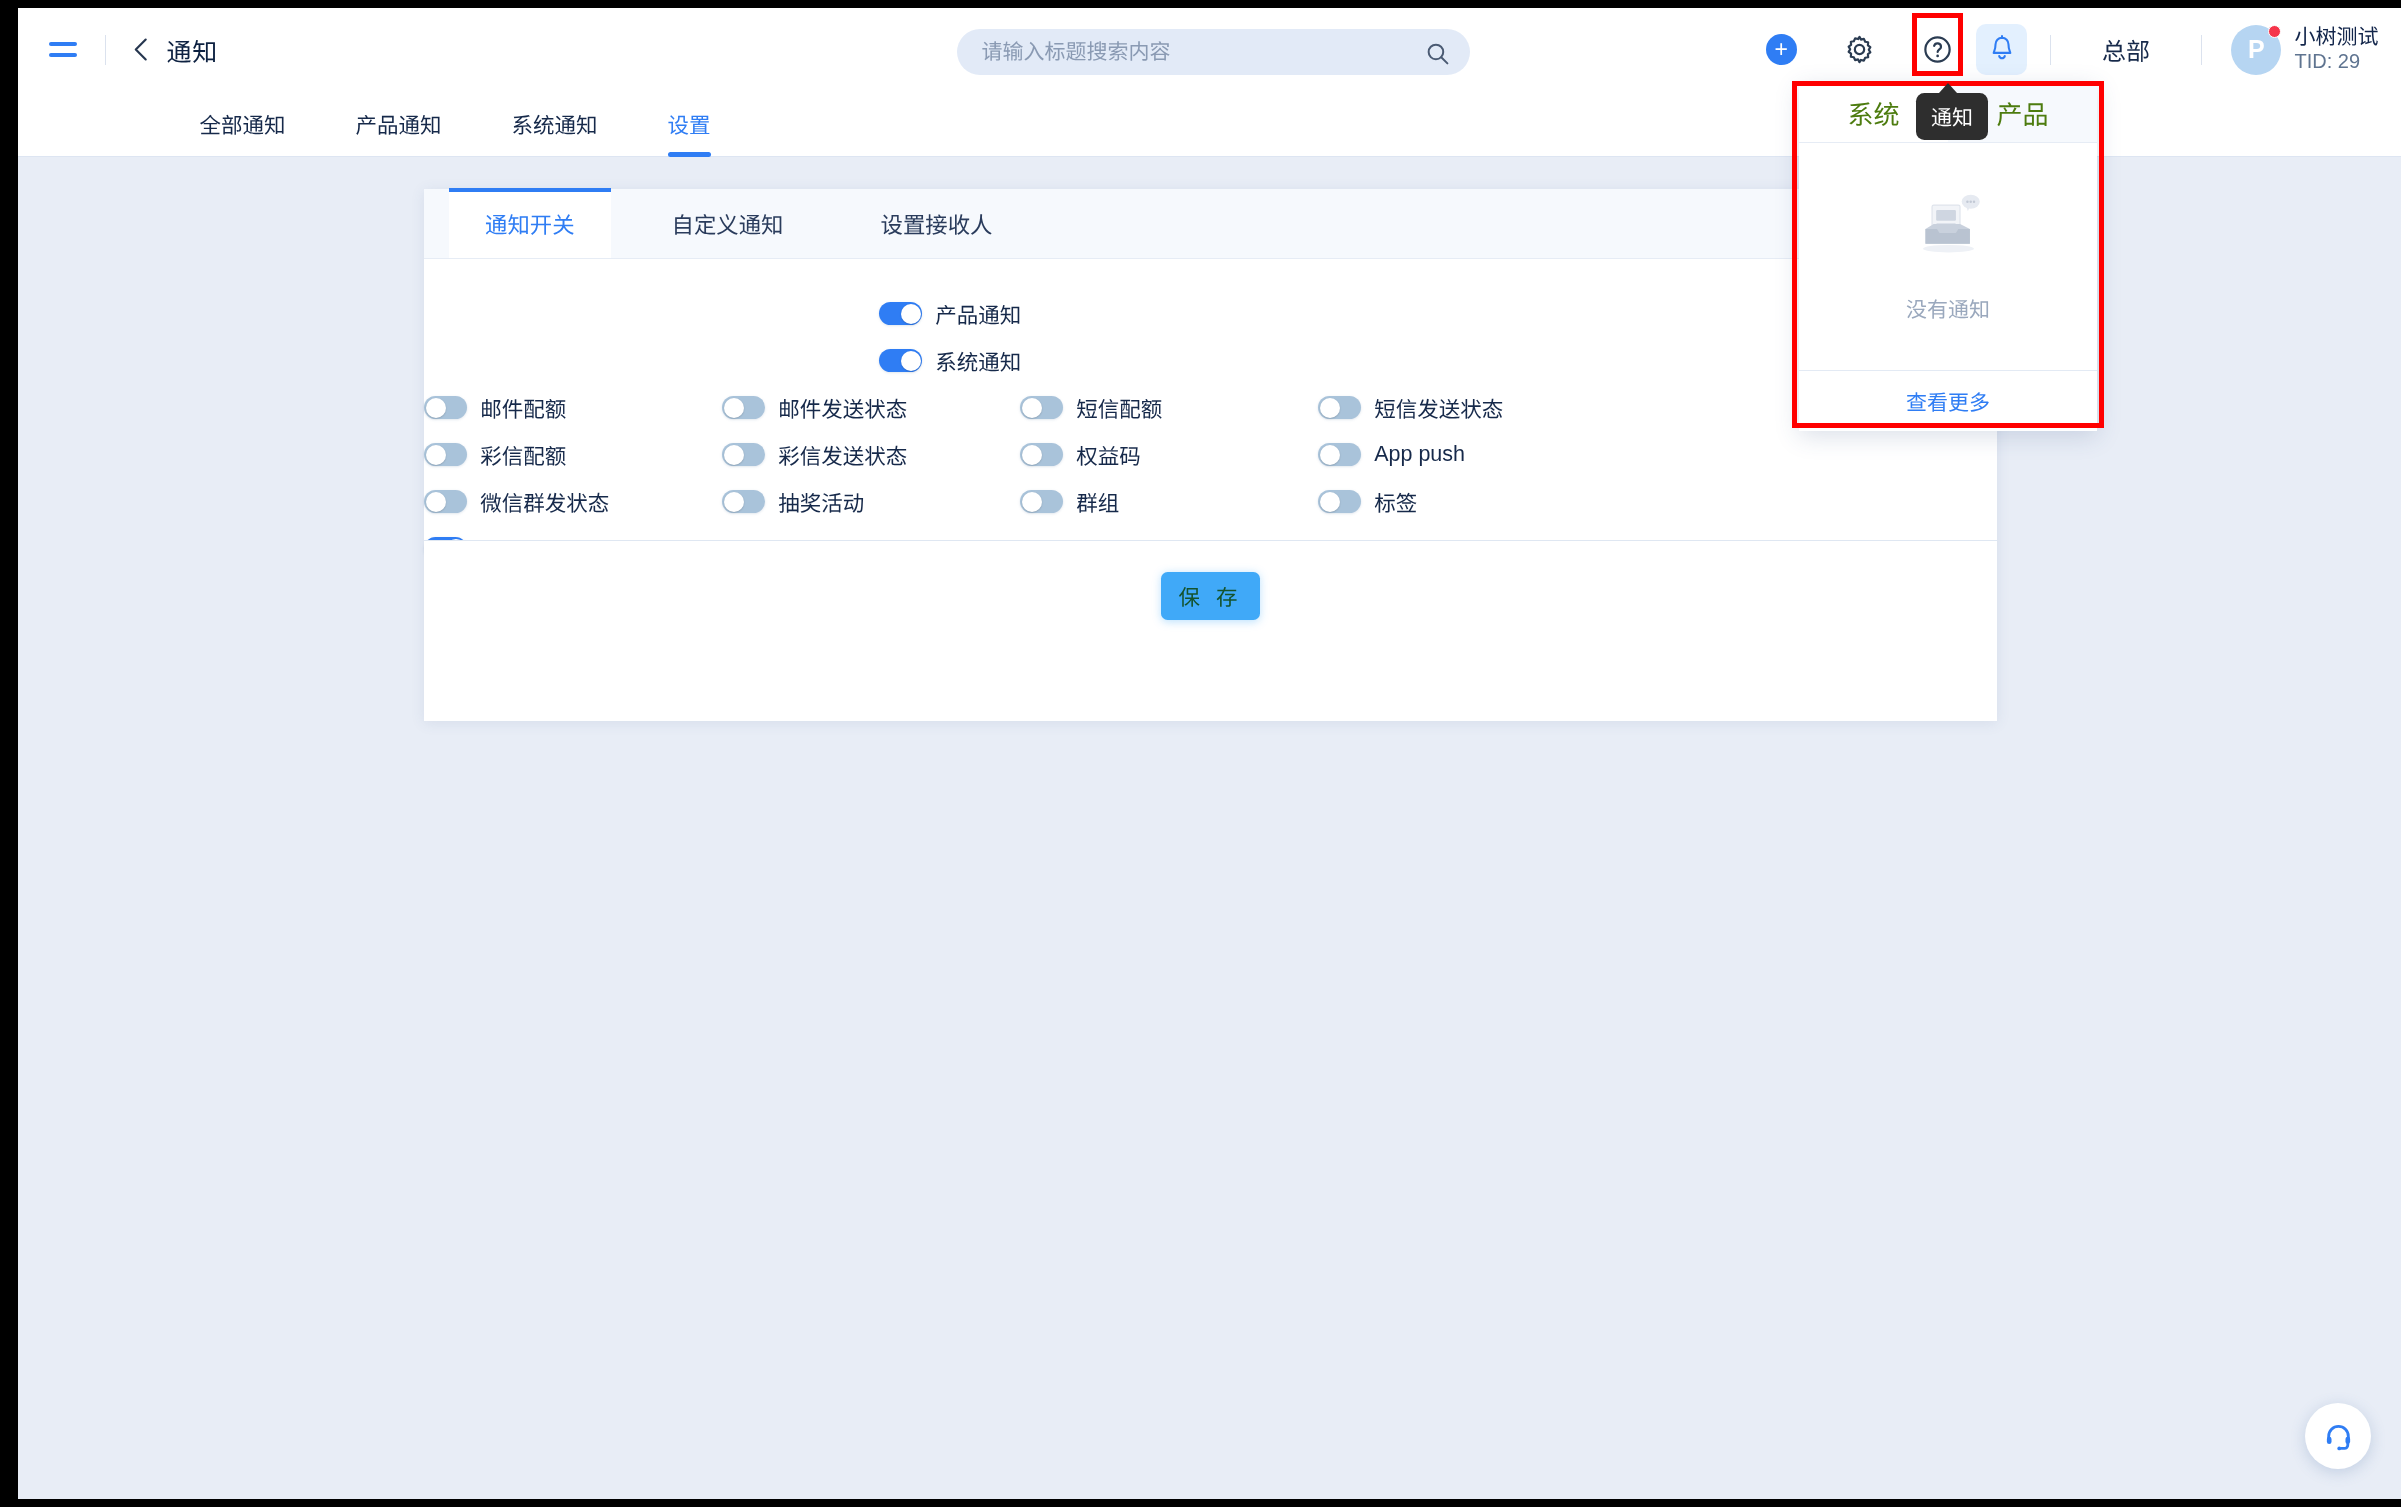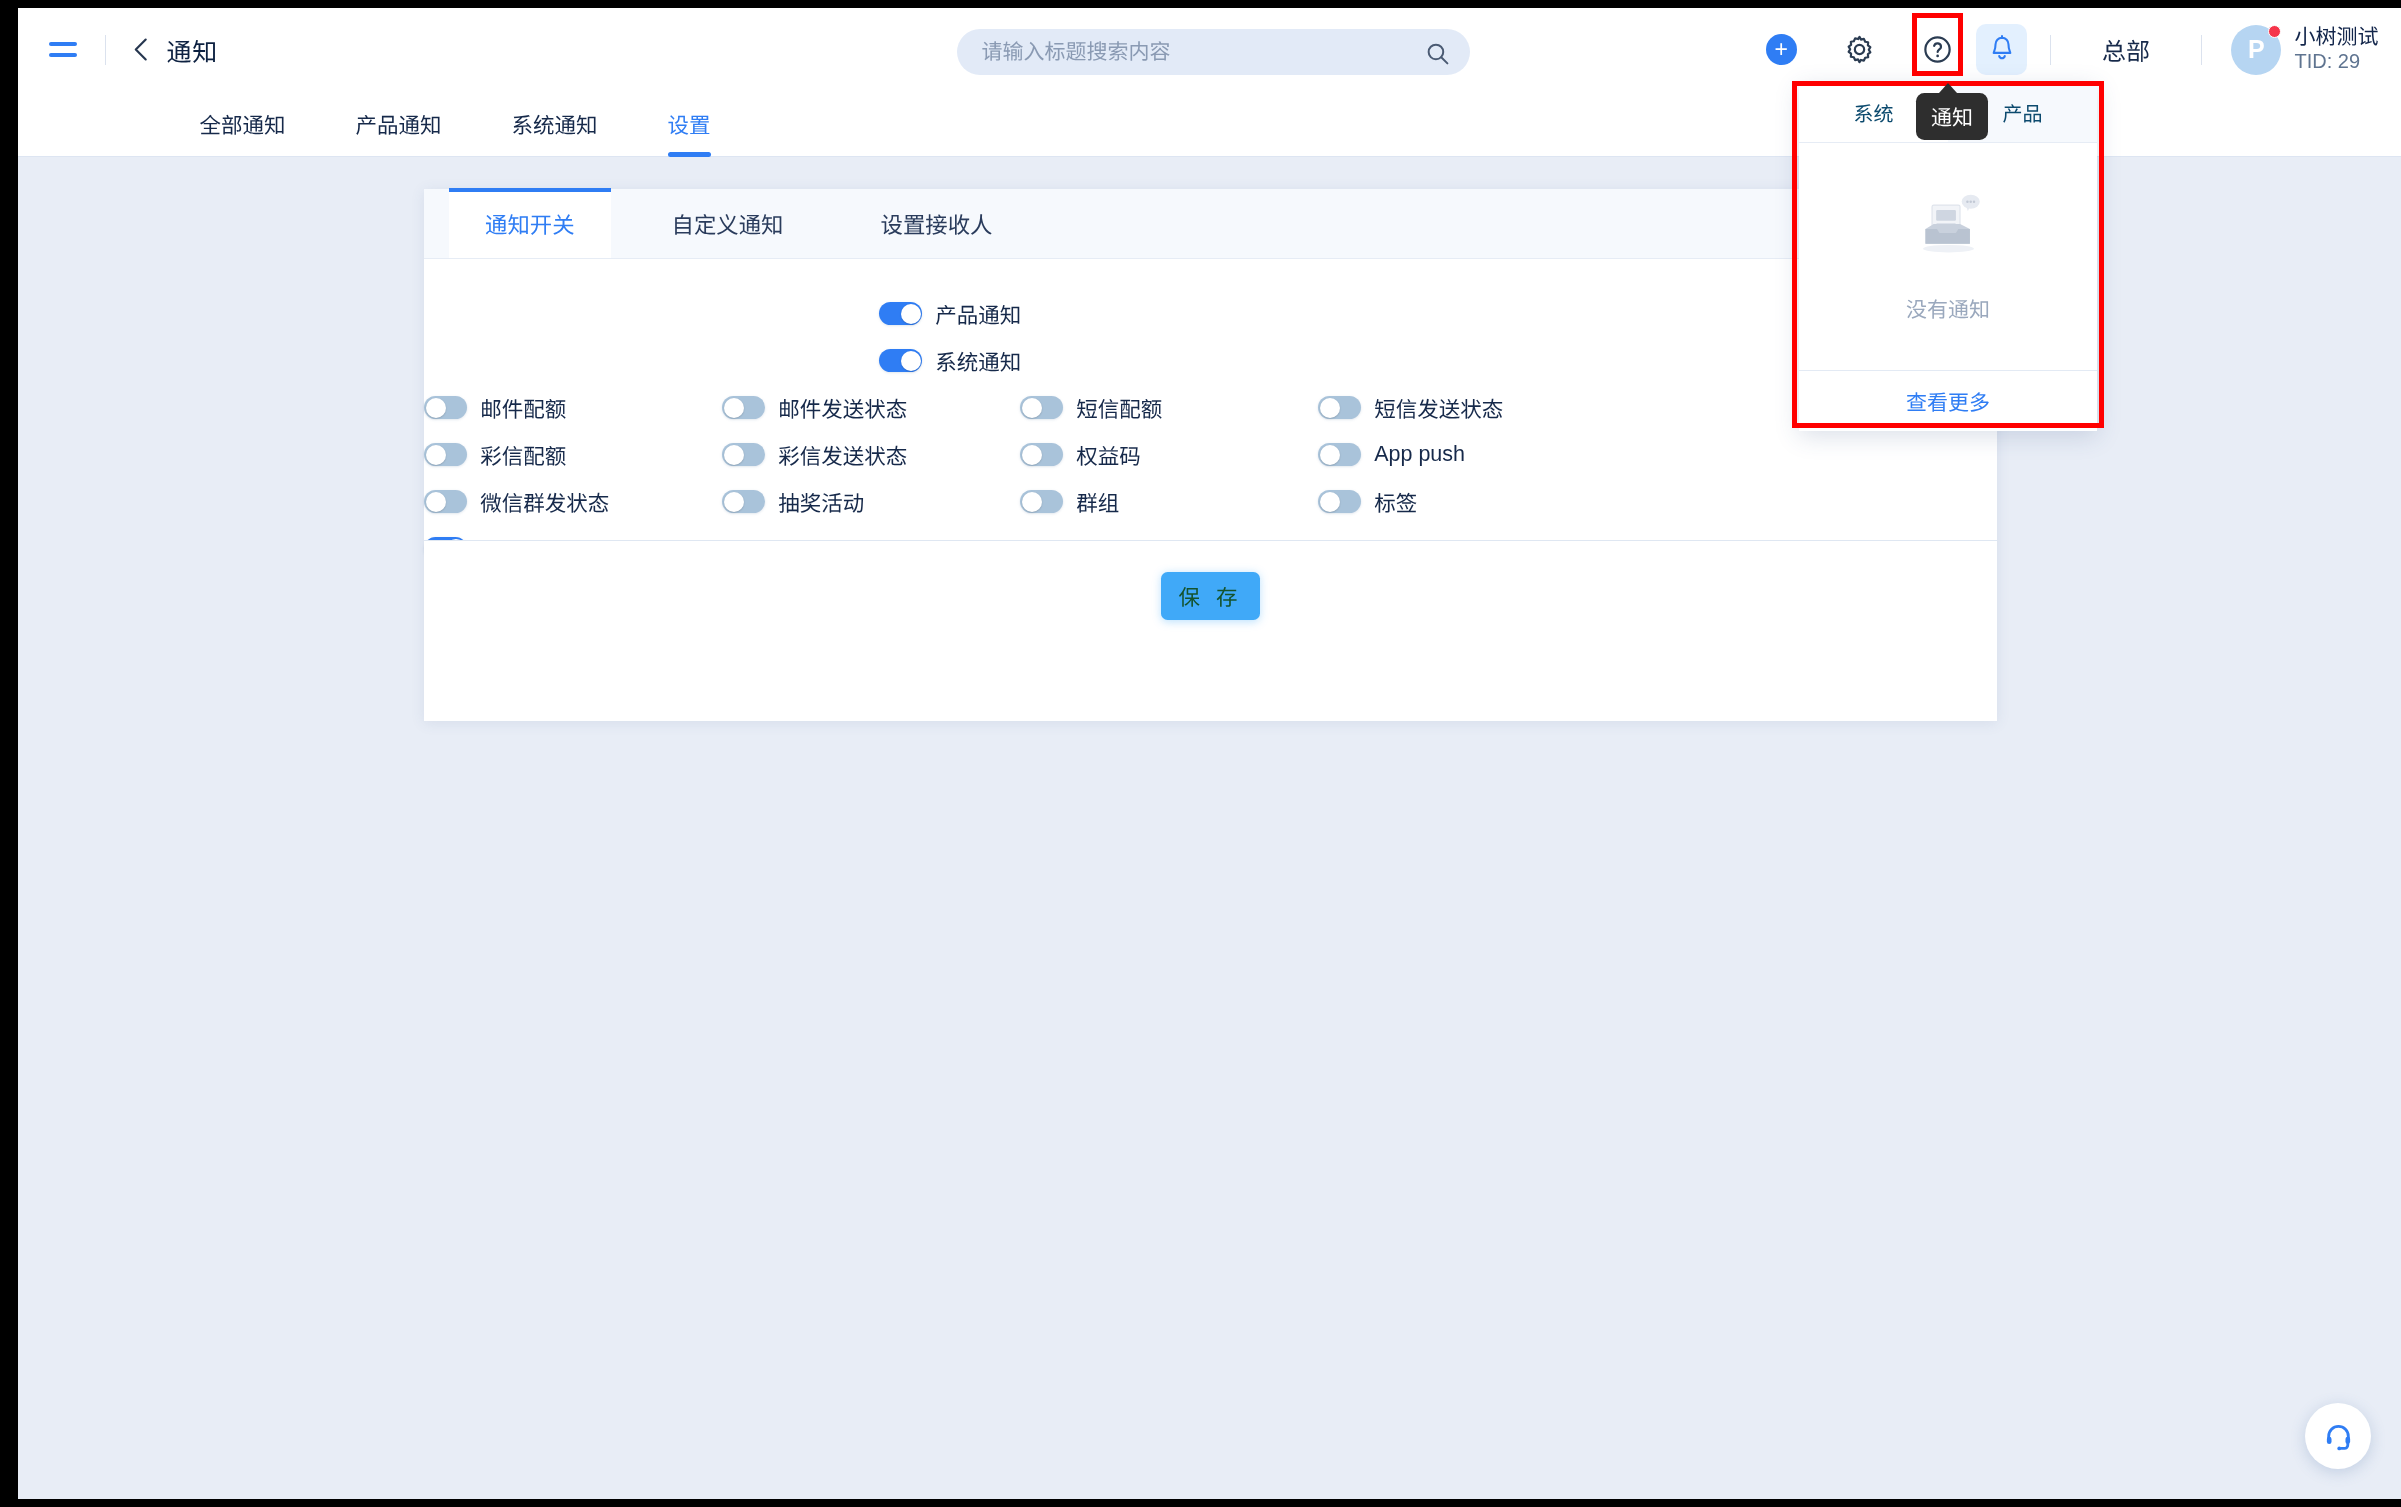--- a/index.html
+++ b/index.html
@@ -230,21 +230,21 @@
     display: flex; flex-direction: column;
   }
   .notif-tabs {
     height: 60px; background: #f6f9fd;
     display: flex; align-items: flex-end;
     border-bottom: 0.8px solid #e6ecf5;
   }
   .notif-tab {
     flex: 1; height: 60px;
     display: flex; align-items: center; justify-content: center;
-    font-size: 20px; color: #0c4a6e; cursor: pointer; position: relative;
+    font-size: 26px; color: #4d7c0f; cursor: pointer; position: relative;
   }
   .notif-tab.active { background: #fff; }
   .notif-tab.active::before {
     content: ""; position: absolute; left: 0; right: 0; top: 0;
     height: 3.3px; background: #2f7df4;
   }
   .notif-body {
     flex: 1;
     display: flex; flex-direction: column;
     align-items: center; justify-content: center;

